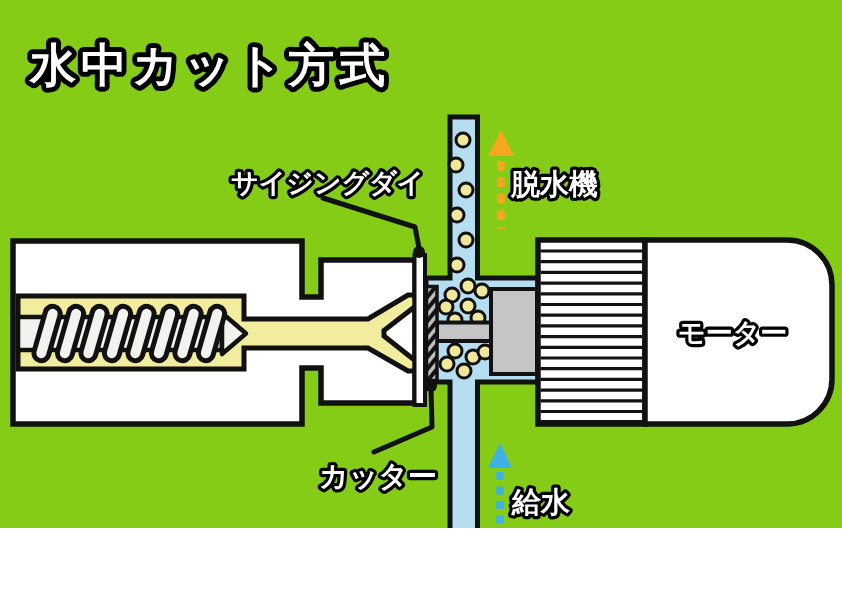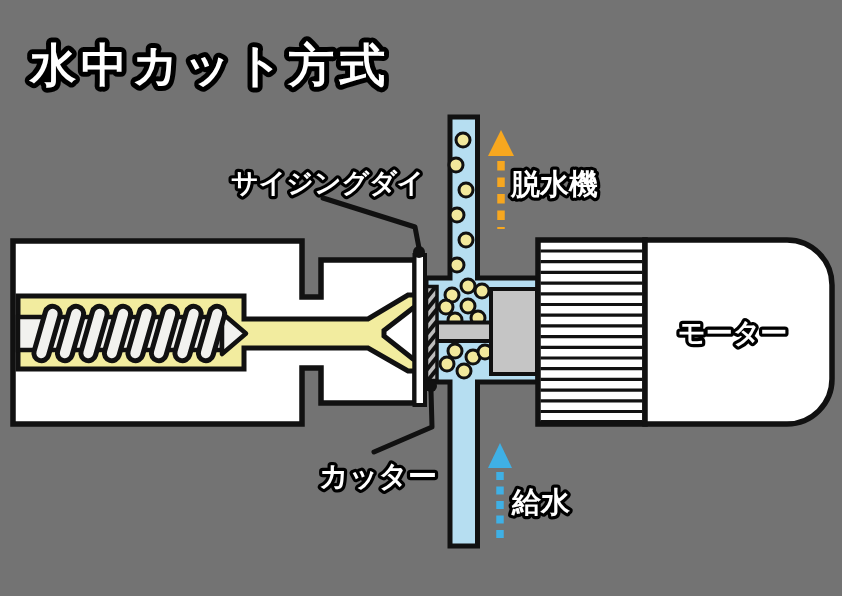--- a/index.html
+++ b/index.html
@@ -1,16 +1,16 @@
 <!DOCTYPE html>
 <html><head>
 <meta charset="utf-8">
 <style>
   html,body{margin:0;padding:0;background:#ffffff;}
-  .canvas{position:relative;width:842px;height:596px;background:#737373;overflow:hidden;
+  .canvas{position:relative;width:842px;height:528px;background:#84cc16;overflow:hidden;
           font-family:"DejaVu Sans","Liberation Sans",sans-serif;}
   svg{display:block;}
   text{font-family:"DejaVu Sans","Liberation Sans",sans-serif;font-weight:900;
        paint-order:stroke;stroke-linejoin:round;}
 </style>
 </head>
 <body>
 
 <div class="canvas">
 <svg width="842" height="596" viewBox="0 0 842 596">

